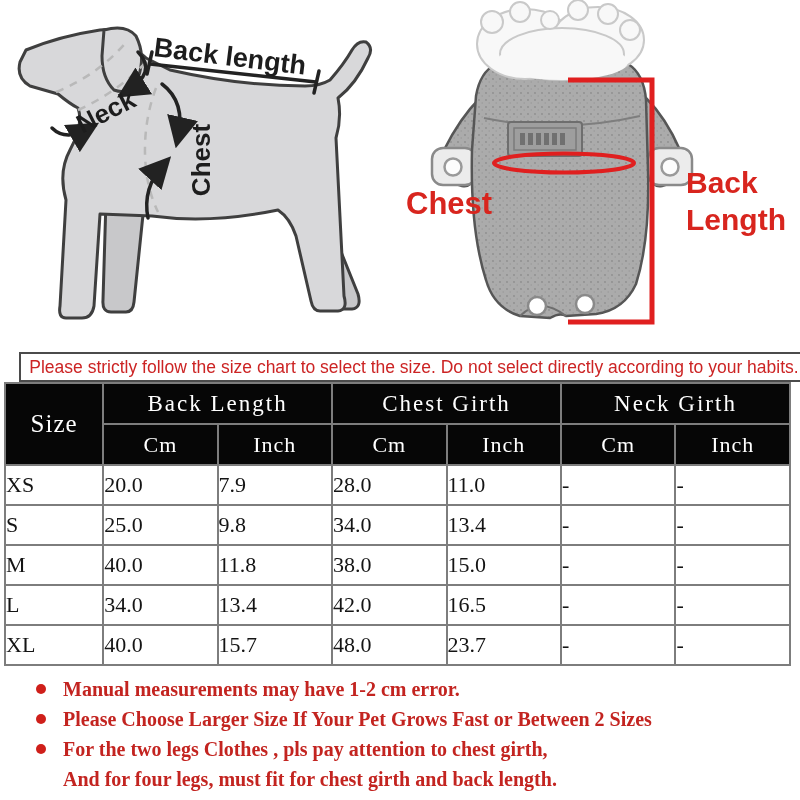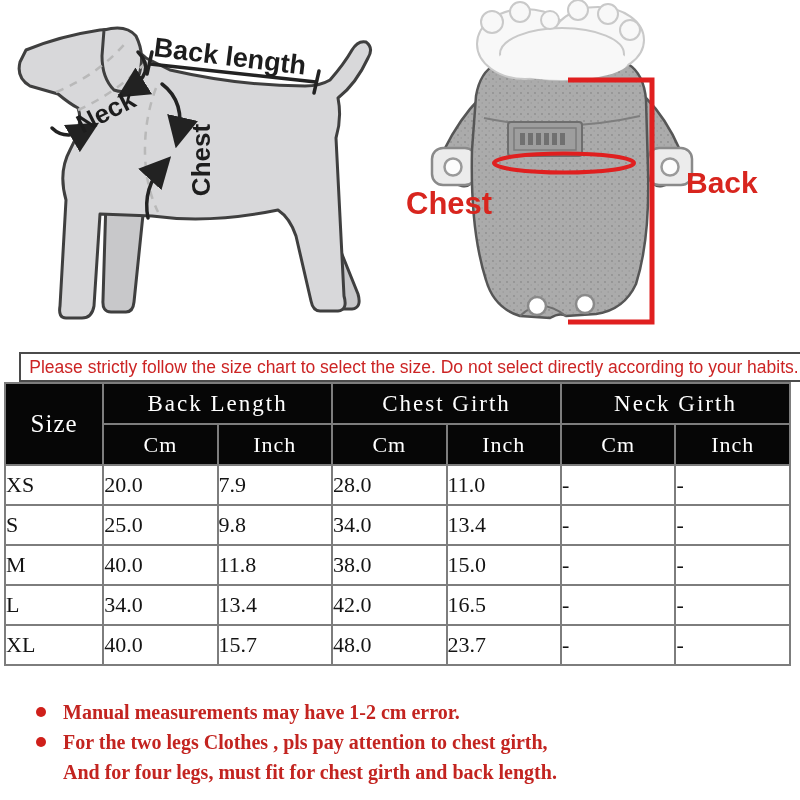--- a/index.html
+++ b/index.html
@@ -31,21 +31,21 @@
   table.size-table thead th{background:#060606;color:#ffffff;}
   .th-size{font-size:25px;letter-spacing:1px;}
   .th-group{font-size:23px;letter-spacing:2px;height:39px;}
   .th-unit{font-size:22px;letter-spacing:1px;height:39px;}
   table.size-table tbody td{background:#ffffff;color:#141414;font-size:22px;height:38px;margin-top:8px;}
   col.c-size{width:12.5%;}
 
   
   .notes{position:absolute;left:36px;top:674px;width:740px;
          font-family:"Liberation Serif",serif;font-weight:700;
-         color:#c32420;font-size:20px;margin-top:23px;}
+         color:#c32420;font-size:20px;}
   .note-line{position:relative;height:30px;line-height:30px;padding-left:27px;white-space:nowrap;}
   .note-line .dot{position:absolute;left:0;top:10px;width:10px;height:10px;border-radius:50%;
                   background:#cf1f1a;}
   .note-line.cont{padding-left:27px;}
 </style>
 </head>
 <body>
 
 <div id="page">
 
@@ -151,20 +151,21 @@
       <ellipse cx="162" cy="62" rx="66" ry="18" stroke="none"></ellipse>
     </g>
 
     <ellipse cx="164" cy="163" rx="70" ry="9.5" fill="none" stroke="#e01f1f" stroke-width="4"></ellipse>
     <path d="M168 80 L252 80 L252 322 L168 322" fill="none" stroke="#e01f1f" stroke-width="5"></path>
   </svg>
 
   <span class="red-label lbl-chest-jacket">Chest</span>
   <div class="red-label lbl-backlength-jacket">
     <div>Back</div>
+    <div>Length</div>
   </div>
 
   <div class="banner">Please strictly follow the size chart to select the size. Do not select directly according to your habits.</div>
 
   <table class="size-table">
     <colgroup>
       <col class="c-size">
         <col>
         <col>
         <col>
@@ -237,20 +238,24 @@
     </tbody>
   </table>
 
   <div class="notes">
     <div class="note-line">
       <span class="dot"></span>
       <span>Manual measurements may have 1-2 cm error.</span>
     </div>
     <div class="note-line">
       <span class="dot"></span>
+      <span>Please Choose Larger Size If Your Pet Grows Fast or Between 2 Sizes</span>
+    </div>
+    <div class="note-line">
+      <span class="dot"></span>
       <span>For the two legs Clothes , pls pay attention to chest girth,</span>
     </div>
     <div class="note-line cont">
       <span>And for four legs, must fit for chest girth and back length.</span>
     </div>
   </div>
 
 </div>
 
 </body></html>

